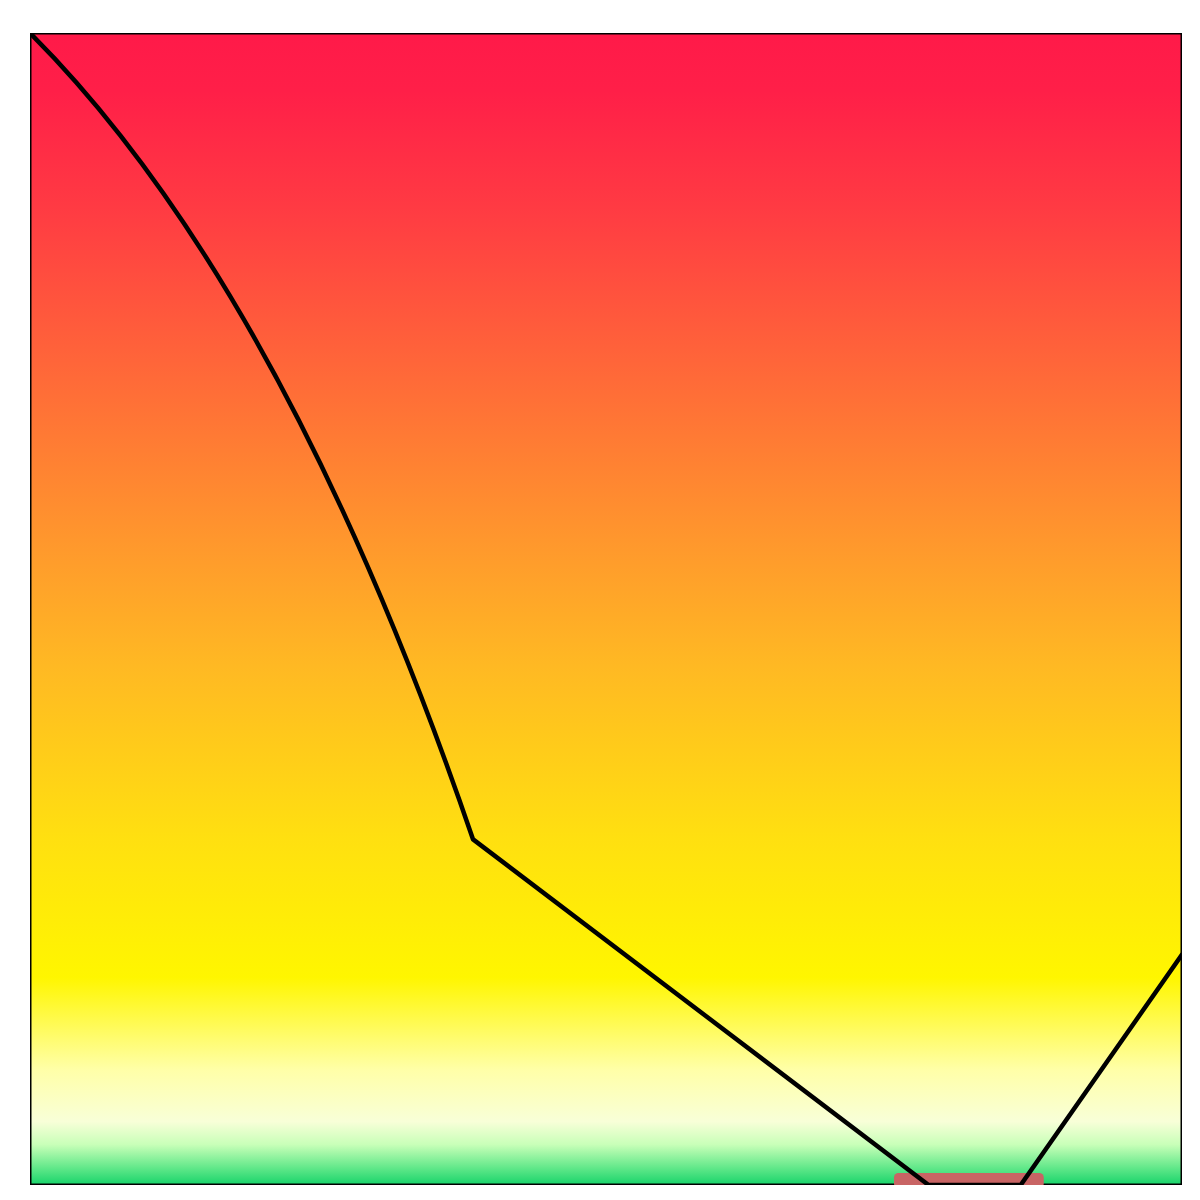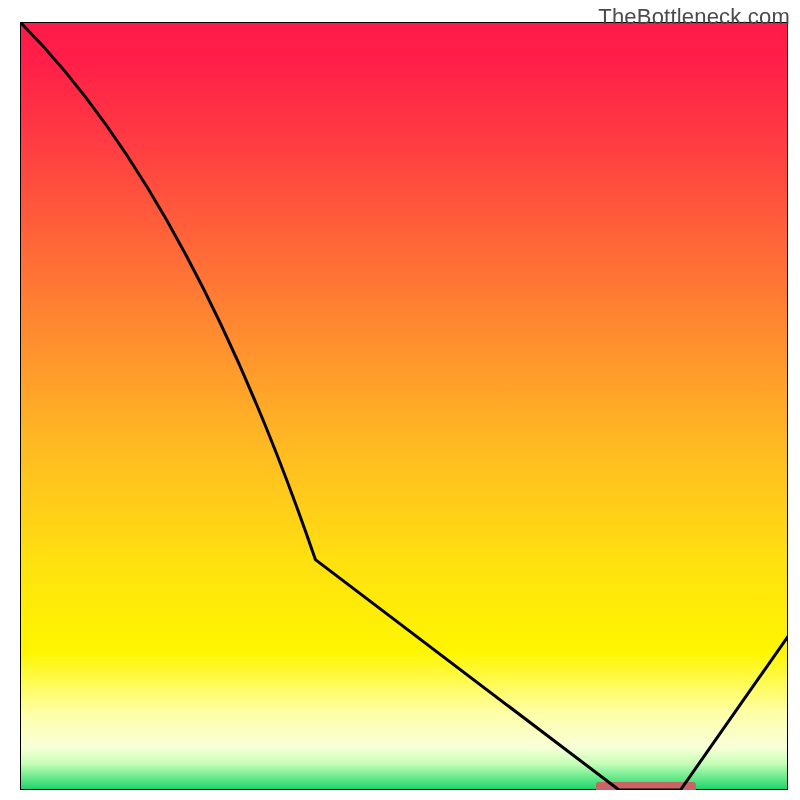--- a/index.html
+++ b/index.html
@@ -35,21 +35,20 @@
     width: 768px;
     height: 768px;
     display: block;
   }
 </style>
 </head>
 <body>
 
 <div class="stage">
 
-  <div class="watermark">TheBottleneck.com</div>
 
   <svg class="plot" viewBox="0 0 768 768" preserveAspectRatio="none">
     <defs>
       <linearGradient id="bg-grad" x1="0" y1="0" x2="0" y2="1">
       <stop offset="0.00%" stop-color="#ff1a49"></stop>
           <stop offset="5.00%" stop-color="#ff1f48"></stop>
           <stop offset="15.00%" stop-color="#ff3a43"></stop>
           <stop offset="30.00%" stop-color="#ff6a38"></stop>
           <stop offset="45.00%" stop-color="#ff9a2c"></stop>
           <stop offset="55.00%" stop-color="#ffb923"></stop>

